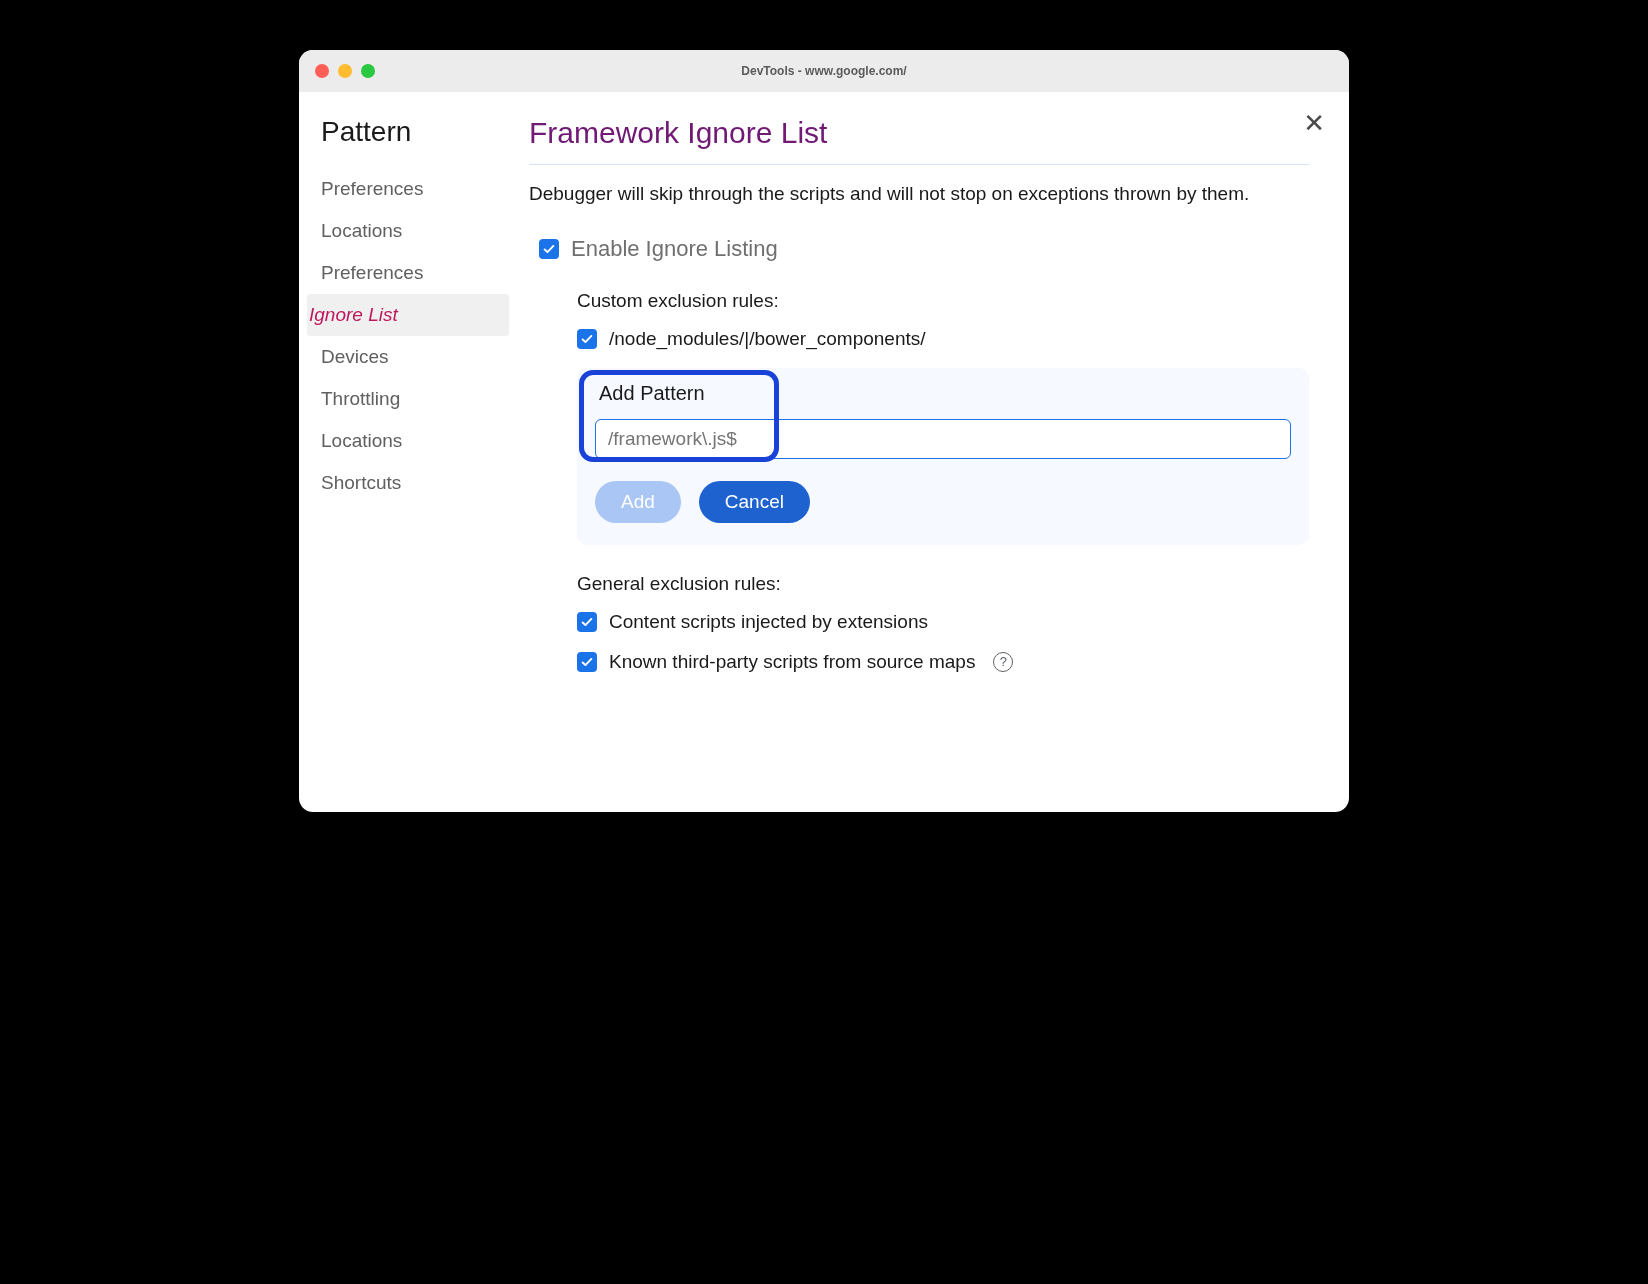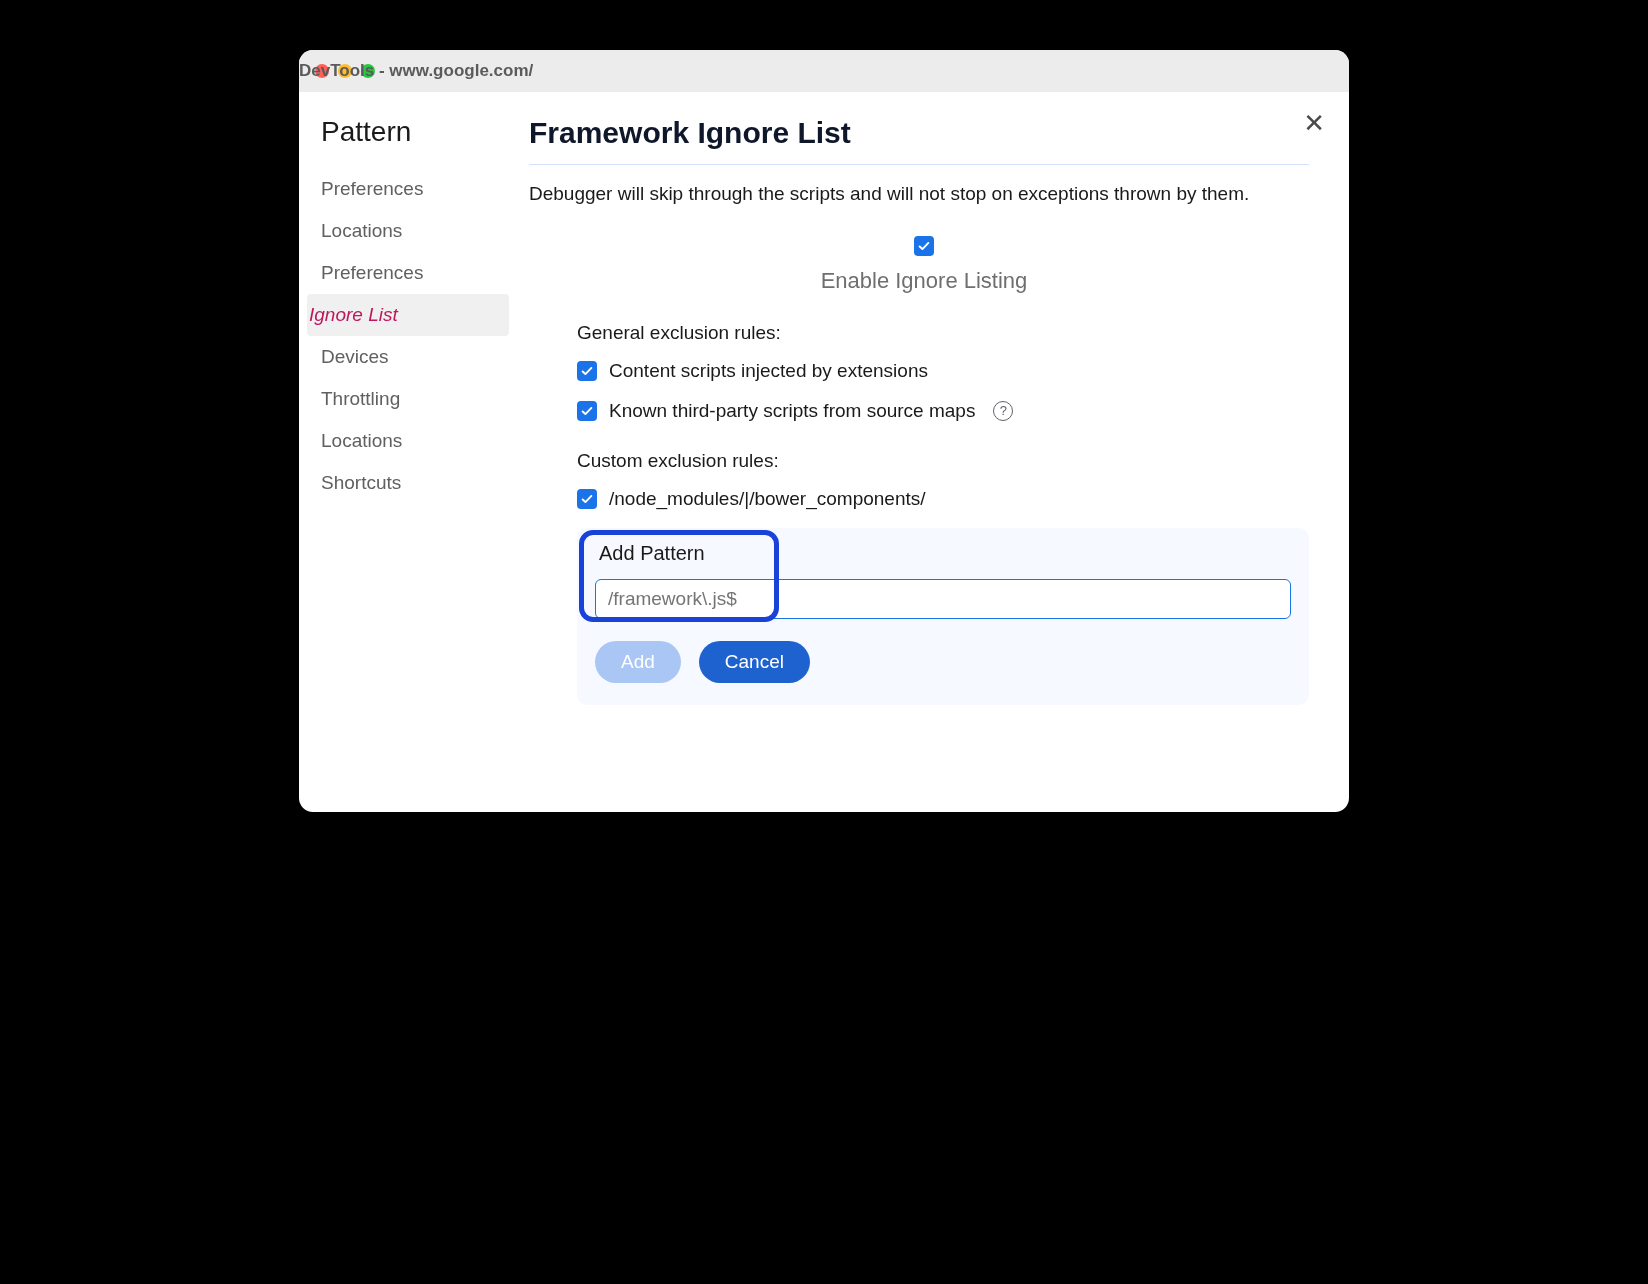--- a/index.html
+++ b/index.html
@@ -31,22 +31,22 @@
     gap: 9px;
     padding-left: 16px;
   }
   .tl { width: 14px; height: 14px; border-radius: 50%; }
   .tl.red { background: #ff5f57; }
   .tl.yellow { background: #febc2e; }
   .tl.green { background: #28c840; }
   .window-title {
     position: absolute;
     left: 0; right: 0;
-    text-align: left;
-    font-size: 17px;
+    text-align: center;
+    font-size: 12px;
     font-weight: 600;
     color: #5b5b5b;
     pointer-events: none;
   }
   .body {
     display: flex;
     position: relative;
     min-height: 720px;
   }
   .close-x {
@@ -82,41 +82,40 @@
     margin-left: -10px;
     padding-left: 2px;
     font-style: italic;
   }
   .main {
     flex: 1;
     padding: 24px 40px 30px 20px;
   }
   .page-title {
     font-size: 30px;
-    font-weight: 700;
-    color: #0f172a;
+    font-weight: 400;
+    color: #701a75;
     margin-bottom: 14px;
   }
   .hr {
     border: none;
     border-top: 1px solid #d6e2fb;
     margin-bottom: 16px;
   }
   .description {
     font-size: 19px;
     color: #1a1a1a;
     line-height: 1.4;
     margin-bottom: 28px;
   }
   .check-row {
     display: flex;
     align-items: center;
     gap: 12px;
     margin-bottom: 10px;
-    flex-direction: column;
   }
   .checkbox {
     width: 20px; height: 20px;
     border-radius: 4px;
     background: #1a73e8;
     display: flex;
     align-items: center;
     justify-content: center;
     flex-shrink: 0;
   }
@@ -244,20 +243,43 @@
       <div class="check-row" style="padding-left:10px;">
         <div class="checkbox">
           <svg viewBox="0 0 16 16">
               <path d="M3 8.5 L6.2 11.5 L13 4.5" stroke="#fff" stroke-width="2.2" fill="none" stroke-linecap="round" stroke-linejoin="round"></path>
             </svg>
         </div>
         <span class="enable-label">Enable Ignore Listing</span>
       </div>
 
       <div class="section">
+        <div class="section-heading">Custom exclusion rules:</div>
+
+        <div class="rule-row">
+          <div class="checkbox">
+            <svg viewBox="0 0 16 16">
+                <path d="M3 8.5 L6.2 11.5 L13 4.5" stroke="#fff" stroke-width="2.2" fill="none" stroke-linecap="round" stroke-linejoin="round"></path>
+              </svg>
+          </div>
+          <span>/node_modules/|/bower_components/</span>
+        </div>
+
+        <div class="pattern-panel">
+          <div class="highlight-box"></div>
+          <div class="pattern-label">Add Pattern</div>
+          <input class="pattern-input" type="text" placeholder="/framework\.js$" style="">
+          <div class="pattern-buttons">
+            <button class="pill-btn add">Add</button>
+            <button class="pill-btn cancel">Cancel</button>
+          </div>
+        </div>
+      </div>
+
+      <div class="section">
         <div class="section-heading">General exclusion rules:</div>
 
         <div class="rule-row">
           <div class="checkbox">
             <svg viewBox="0 0 16 16">
                 <path d="M3 8.5 L6.2 11.5 L13 4.5" stroke="#fff" stroke-width="2.2" fill="none" stroke-linecap="round" stroke-linejoin="round"></path>
               </svg>
           </div>
           <span>Content scripts injected by extensions</span>
         </div>
@@ -266,38 +288,15 @@
           <div class="checkbox">
             <svg viewBox="0 0 16 16">
                 <path d="M3 8.5 L6.2 11.5 L13 4.5" stroke="#fff" stroke-width="2.2" fill="none" stroke-linecap="round" stroke-linejoin="round"></path>
               </svg>
           </div>
           <span>Known third-party scripts from source maps</span>
           <span class="help-icon">?</span>
         </div>
       </div>
 
-      <div class="section">
-        <div class="section-heading">Custom exclusion rules:</div>
-
-        <div class="rule-row">
-          <div class="checkbox">
-            <svg viewBox="0 0 16 16">
-                <path d="M3 8.5 L6.2 11.5 L13 4.5" stroke="#fff" stroke-width="2.2" fill="none" stroke-linecap="round" stroke-linejoin="round"></path>
-              </svg>
-          </div>
-          <span>/node_modules/|/bower_components/</span>
-        </div>
-
-        <div class="pattern-panel">
-          <div class="highlight-box"></div>
-          <div class="pattern-label">Add Pattern</div>
-          <input class="pattern-input" type="text" placeholder="/framework\.js$" style="">
-          <div class="pattern-buttons">
-            <button class="pill-btn add">Add</button>
-            <button class="pill-btn cancel">Cancel</button>
-          </div>
-        </div>
-      </div>
-
     </div>
   </div>
 </div>
 
 </body></html>

